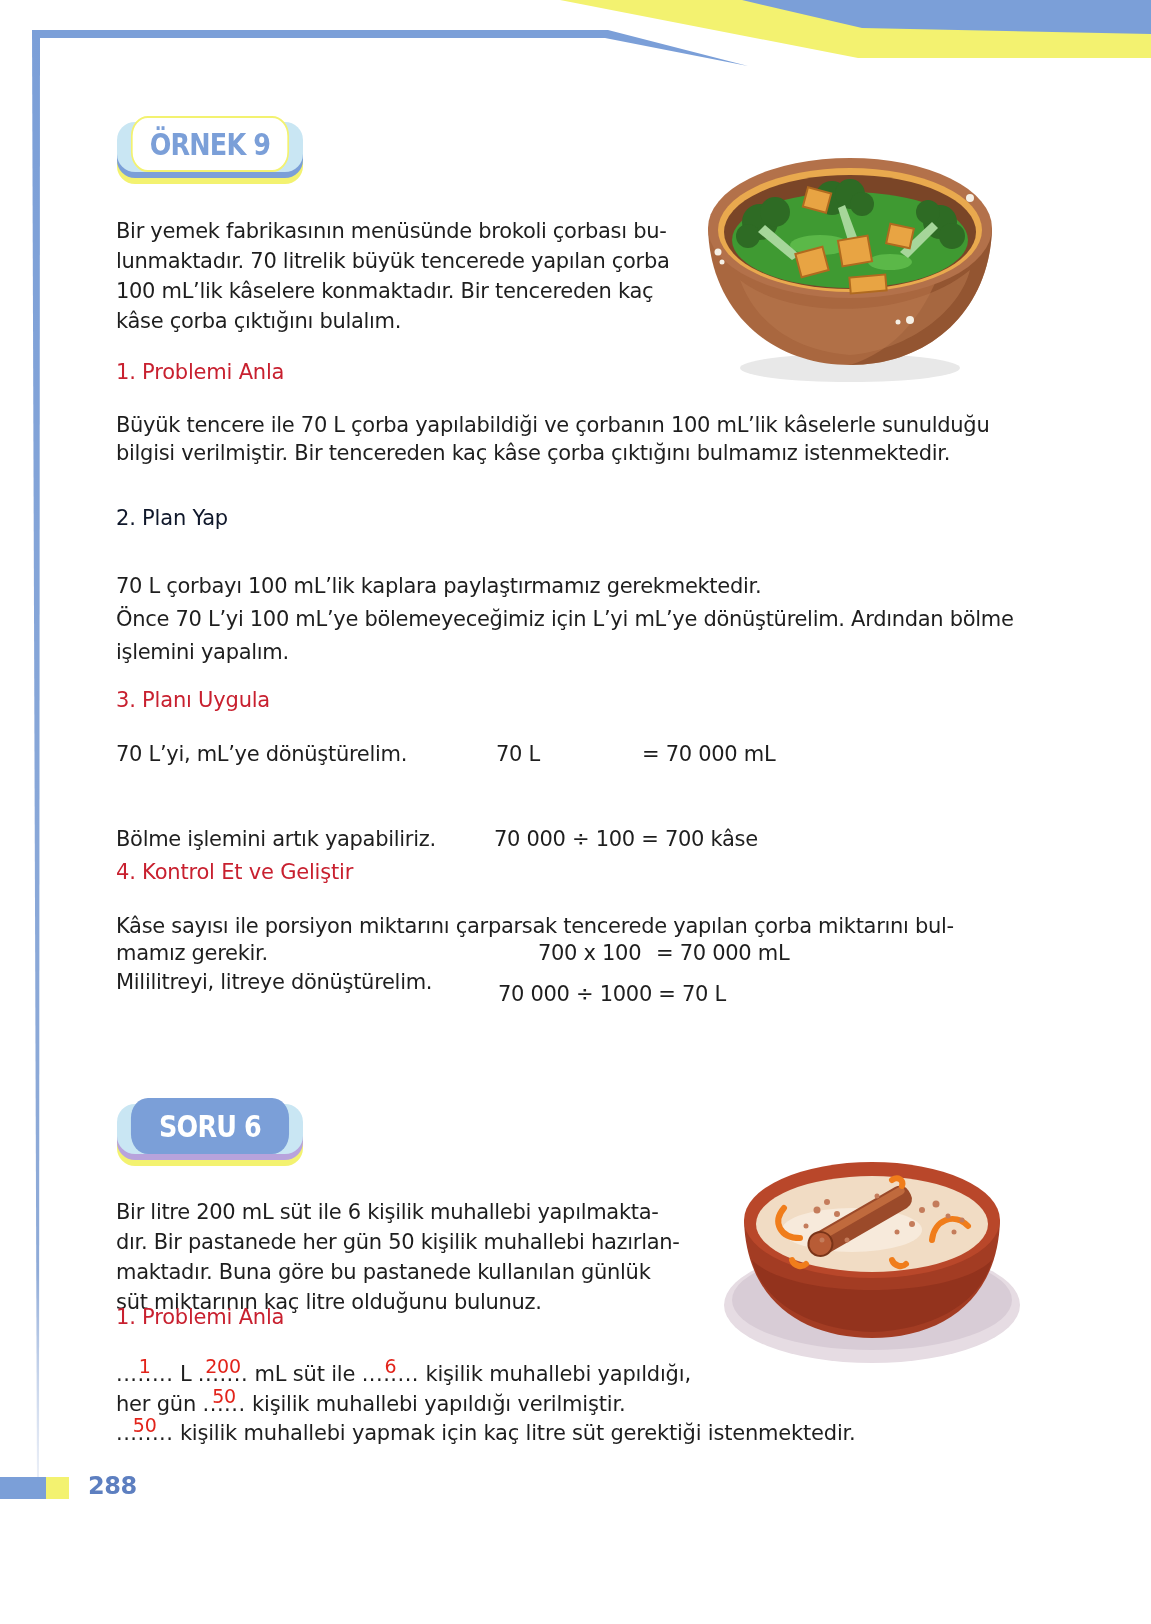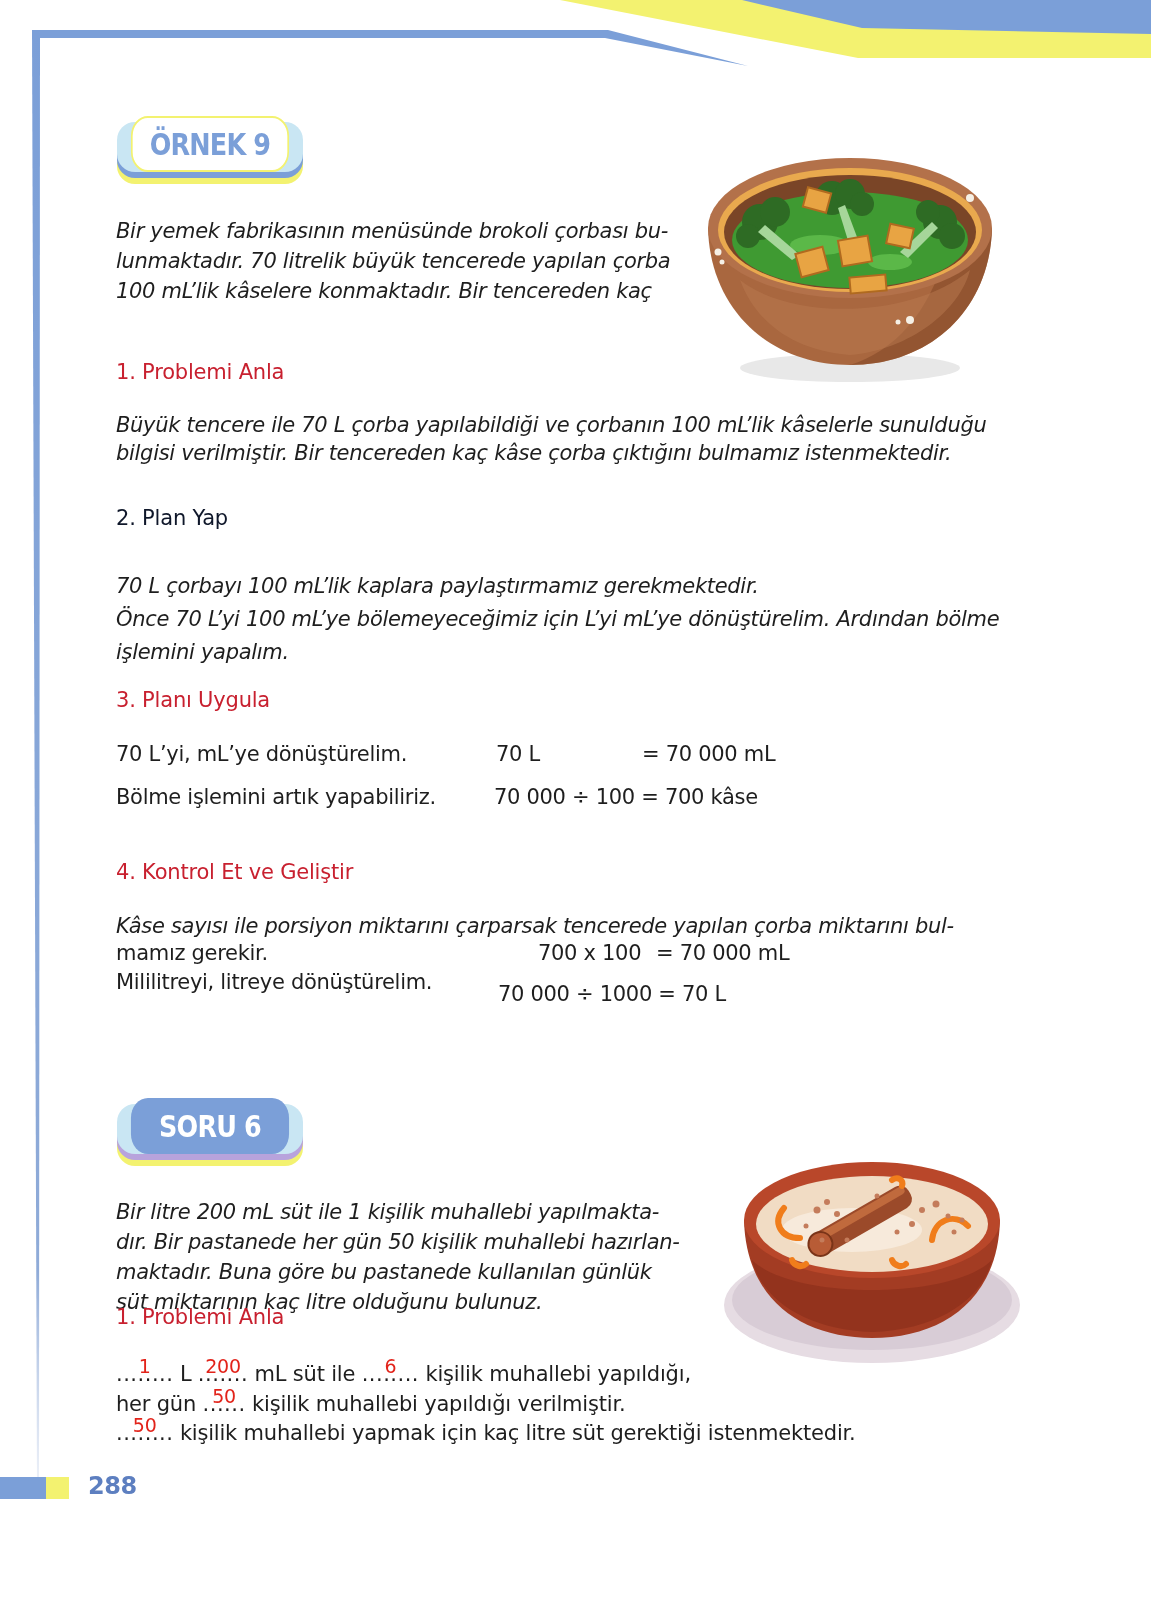--- a/index.html
+++ b/index.html
@@ -1,21 +1,21 @@
 <!DOCTYPE html>
 <html><head>
   <meta charset="utf-8">
   <style>
     * { box-sizing: border-box; margin: 0; padding: 0; }
     html, body { width: 1151px; height: 1624px; background: #ffffff; overflow: hidden; }
     body { position: relative; font-family: "DejaVu Sans", sans-serif; color: #1e1e1e; }
 
     .deco { position: absolute; left: 0; top: 0; width: 1151px; height: 1624px; pointer-events: none; }
 
-    .text { position: absolute; font-size: 21px; line-height: 30px; letter-spacing: -0.3px; font-style: italic; }
+    .text { position: absolute; font-size: 21px; line-height: 30px; letter-spacing: -0.3px; }
     .justify { text-align: justify; text-align-last: left; }
     .heading { position: absolute; font-size: 21px; line-height: 28px; letter-spacing: -0.2px; }
 
     .badge { position: absolute; width: 190px; height: 70px; }
     .badge .layer { position: absolute; left: 0; width: 186px; border-radius: 18px; }
     .badge .label { position: absolute; left: 0; top: 0; width: 186px; height: 56px; border-radius: 20px;
       display: flex; align-items: center; justify-content: center;
       font-family: "DejaVu Sans", sans-serif; font-weight: bold; font-size: 30px; letter-spacing: -1px; transform: scaleX(0.85); }
 
     .calc-row { position: absolute; font-size: 21px; line-height: 30px; letter-spacing: -0.3px; white-space: nowrap; }
@@ -57,20 +57,21 @@
   <div class="layer" style="top:18px; height:50px; background:#f3f270;"></div>
   <div class="layer" style="top:12px; height:50px; background:#7b9fd8;"></div>
   <div class="layer" style="top:6px; height:50px; background:#c9e6f3;"></div>
   <div class="label" style="background:#ffffff; border:2px solid #f3f270; color:#7b9fd8;">ÖRNEK 9</div>
 </div>
 
 <div class="text justify" style="left:116px; top:216px; width:574px;">
   <div>Bir yemek fabrikasının menüsünde brokoli çorbası bu-</div>
   <div>lunmaktadır. 70 litrelik büyük tencerede yapılan çorba</div>
   <div>100 mL’lik kâselere konmaktadır. Bir tencereden kaç</div>
+  <div>kâse çorba çıktığını bulalım.</div>
 </div>
 
 <svg class="illustration" style="left:700px; top:150px;" width="300" height="240" viewBox="0 0 300 240">
   <ellipse cx="150" cy="218" rx="110" ry="14" fill="#e8e8e8"></ellipse>
   <path d="M8,78 C10,160 70,215 150,215 C230,215 290,160 292,78 Z" fill="#a9673f"></path>
   <path d="M150,215 C230,215 290,160 292,78 L250,78 C240,150 200,200 150,215 Z" fill="#8a4f2c" opacity="0.7"></path>
   <path d="M40,130 C90,170 210,170 270,120 C260,160 210,200 150,205 C90,200 55,170 40,130 Z" fill="#b97a4f" opacity="0.5"></path>
   <ellipse cx="150" cy="78" rx="142" ry="70" fill="#b3714a"></ellipse>
   <ellipse cx="150" cy="80" rx="132" ry="62" fill="#e9a94e"></ellipse>
   <ellipse cx="150" cy="82" rx="126" ry="57" fill="#7a4527"></ellipse>
@@ -123,21 +124,21 @@
   <div>Önce 70 L’yi 100 mL’ye bölemeyeceğimiz için L’yi mL’ye dönüştürelim. Ardından bölme</div>
   <div>işlemini yapalım.</div>
 </div>
 
 <div class="heading" style="left:116px; top:686px; color:#c8202f;">3. Planı Uygula</div>
 <div class="calc-row" style="left:116px; top:739px; width:700px; height:30px;">
   <span style="left:0;">70  L’yi, mL’ye dönüştürelim.</span>
   <span style="left:380px;">70 L</span>
   <span style="left:526px;">= 70 000 mL</span>
 </div>
-<div class="calc-row" style="left:116px; top:782px; width:700px; height:30px;">
+<div class="calc-row" style="left:116px; top:824px; width:700px; height:30px;">
   <span style="left:0;">Bölme işlemini artık yapabiliriz.</span>
   <span style="left:378px;">70 000 ÷ 100 = 700 kâse</span>
 </div>
 
 <div class="heading" style="left:116px; top:858px; color:#c8202f;">4. Kontrol Et ve Geliştir</div>
 <div class="text justify" style="left:116px; top:911px; width:910px;">Kâse sayısı ile porsiyon miktarını çarparsak tencerede yapılan çorba miktarını bul-</div>
 <div class="calc-row" style="left:116px; top:938px; width:700px; height:30px;">
   <span style="left:0;">mamız gerekir.</span>
   <span style="left:382px;margin-left:40px;">700 x 100</span>
   <span style="left:540px;">= 70 000 mL</span>
@@ -148,21 +149,21 @@
 </div>
 
 <div class="badge" style="left:117px; top:1098px;">
   <div class="layer" style="top:18px; height:50px; background:#f3f270;"></div>
   <div class="layer" style="top:12px; height:50px; background:#b8a3dc;"></div>
   <div class="layer" style="top:6px; height:50px; background:#c9e6f3;"></div>
   <div class="label" style="background:#7b9fd8; color:#ffffff;">SORU 6</div>
 </div>
 
 <div class="text justify" style="left:116px; top:1197px; width:602px;">
-  <div>Bir litre 200 mL süt ile 1 kişilik muhallebi yapılmakta-</div>
+  <div>Bir litre 200 mL süt ile 6 kişilik muhallebi yapılmakta-</div>
   <div>dır. Bir pastanede her gün 50 kişilik muhallebi hazırlan-</div>
   <div>maktadır. Buna göre bu pastanede kullanılan günlük</div>
   <div>süt miktarının kaç litre olduğunu bulunuz.</div>
 </div>
 
 <svg class="illustration" style="left:722px; top:1150px;" width="300" height="220" viewBox="0 0 300 220">
   <ellipse cx="150" cy="155" rx="148" ry="58" fill="#e6dce3"></ellipse>
   <ellipse cx="150" cy="150" rx="140" ry="50" fill="#d8ccd6"></ellipse>
   <path d="M22,70 C24,150 80,188 150,188 C220,188 276,150 278,70 Z" fill="#a33c23"></path>
   <path d="M30,110 C70,150 230,150 270,110 C260,150 215,180 150,182 C85,180 40,150 30,110 Z" fill="#8b2f1b" opacity="0.7"></path>

